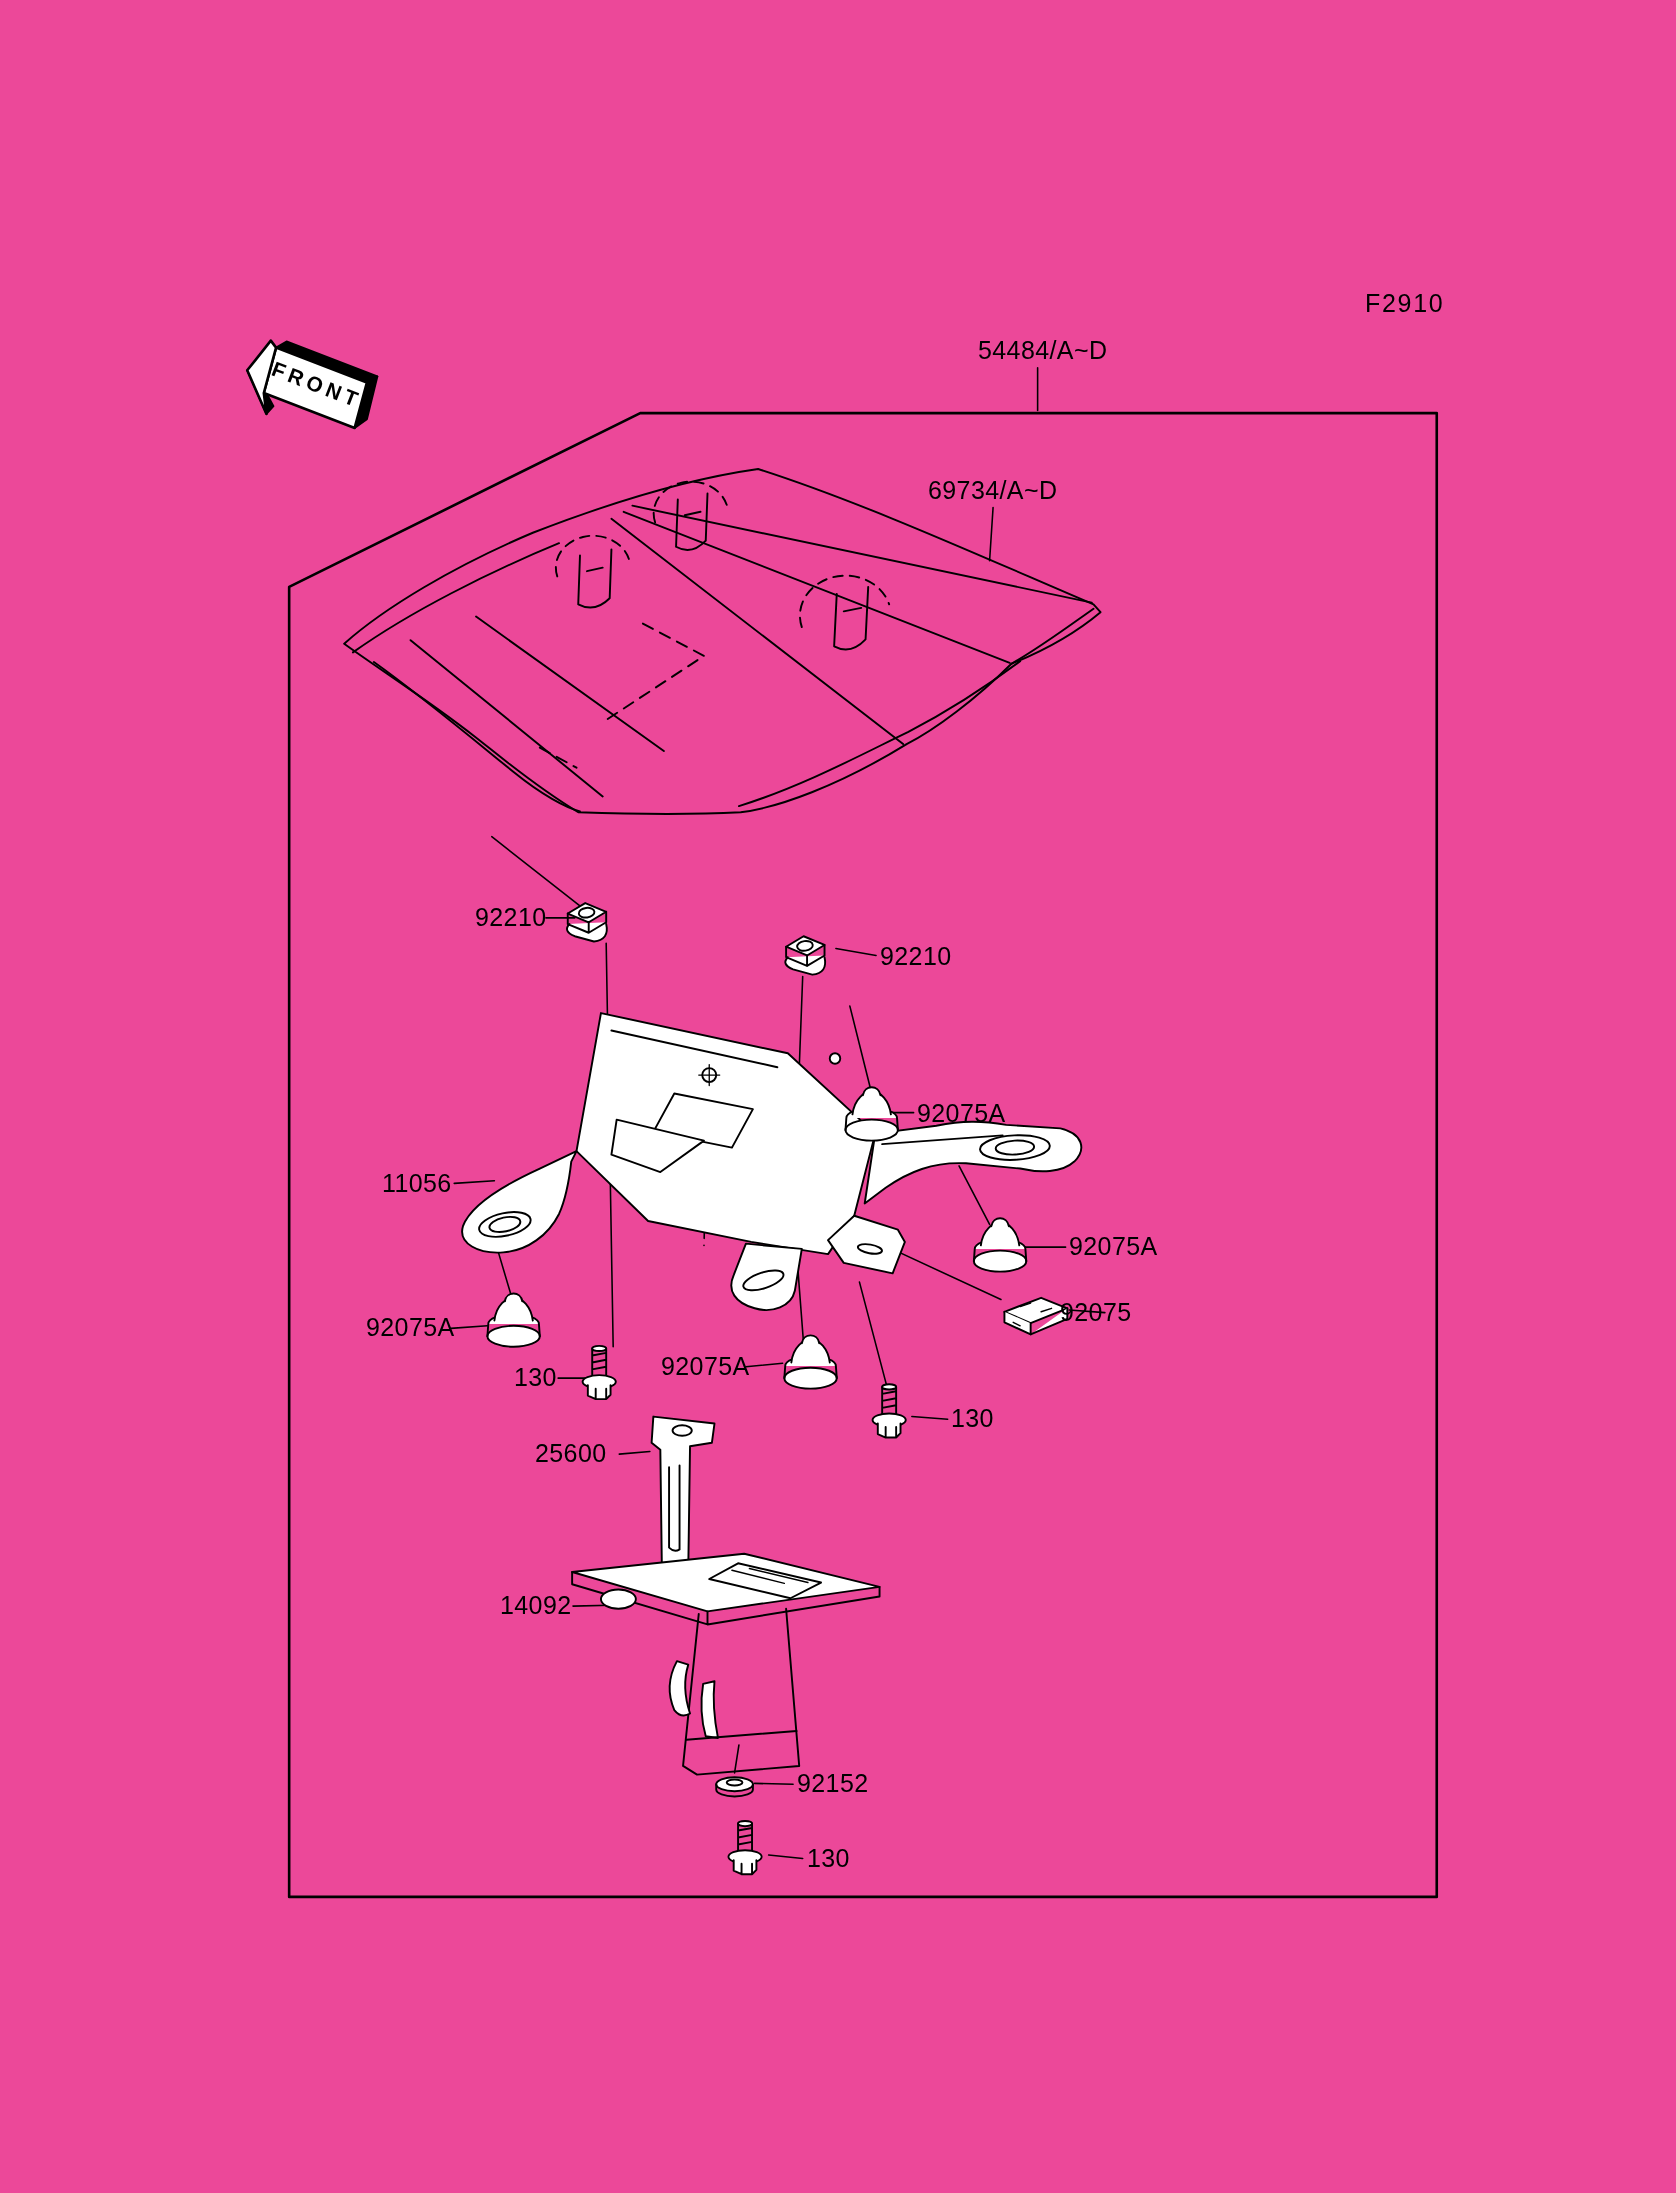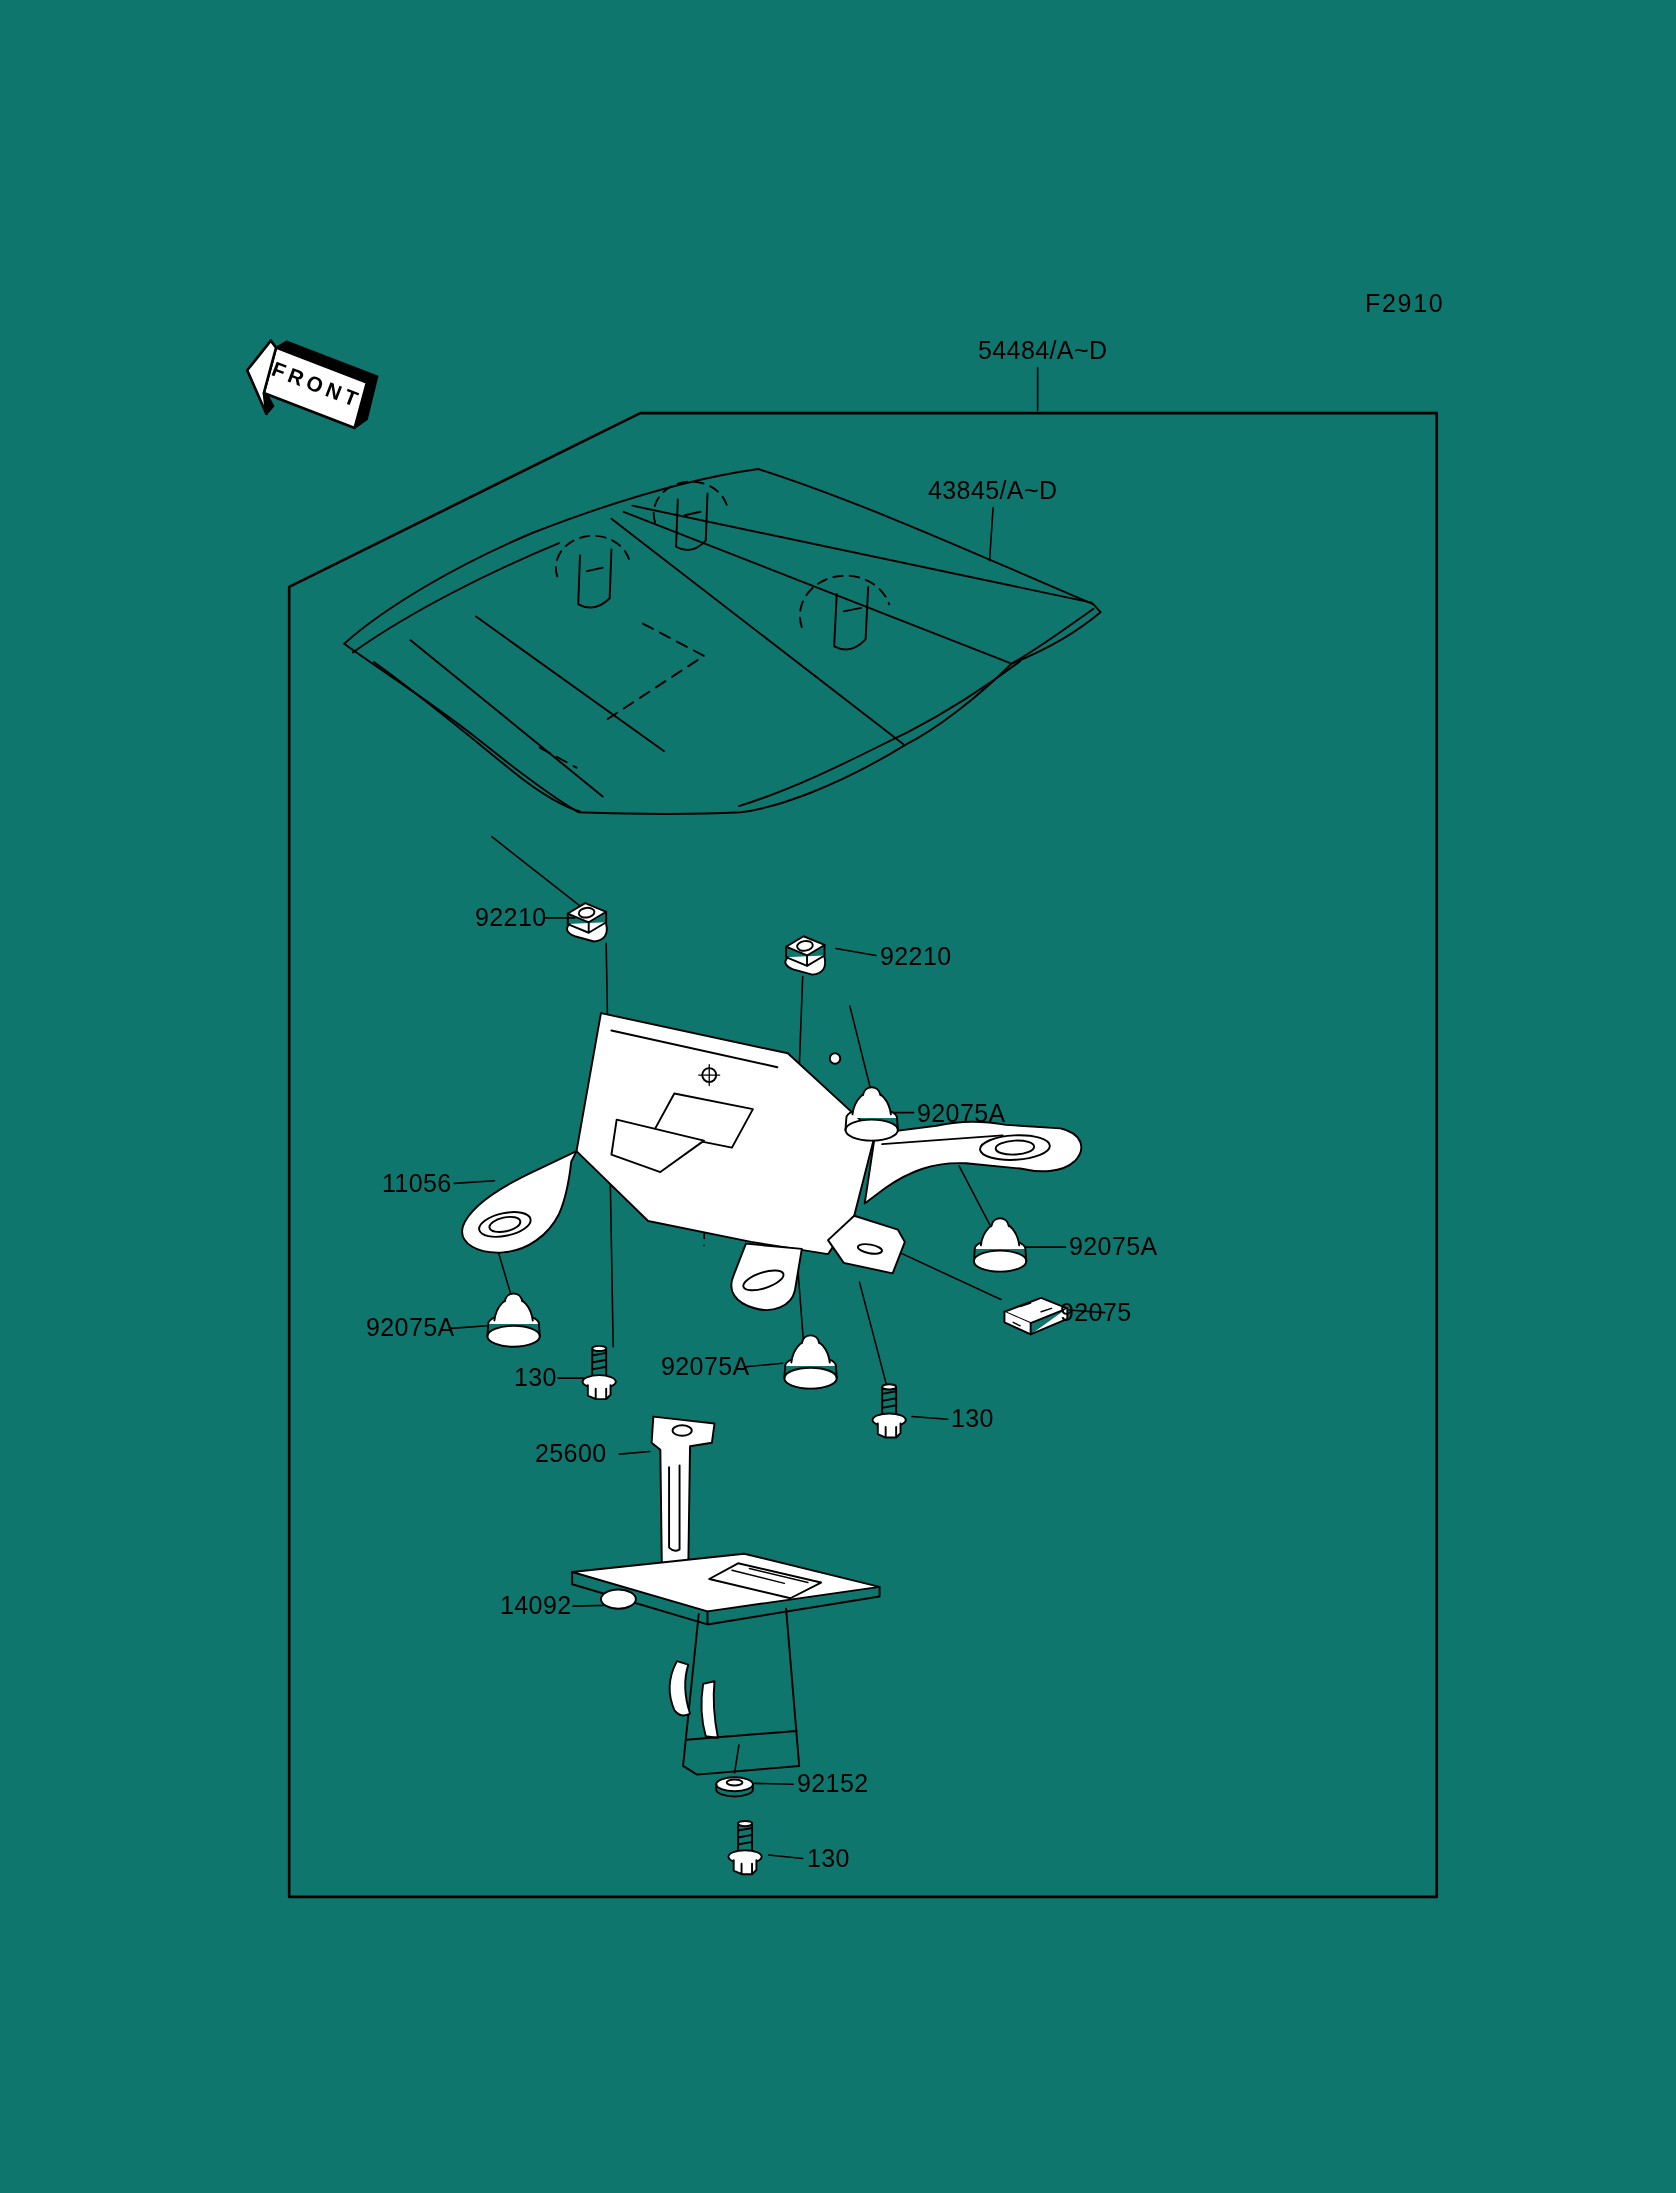--- a/index.html
+++ b/index.html
@@ -1,16 +1,16 @@
 <!DOCTYPE html>
 <html style="font-size:14px"><head>
 <meta charset="utf-8">
 <style>
   html,body{margin:0;padding:0;background:#ffffff;}
-  .page{position:relative;width:1677px;height:2193px;background:#0f766e;overflow:hidden;
+  .page{position:relative;width:1677px;height:2193px;background:#ec4899;overflow:hidden;
         font-family:"Liberation Sans",sans-serif;}
   svg{position:absolute;left:0;top:0;}
   .label{position:absolute;font-size:25px;line-height:1;color:#000;white-space:nowrap;
          letter-spacing:0.4px;font-family:"Liberation Sans",sans-serif;}
   .figcode{letter-spacing:1.7px;}
   .front-text{position:absolute;left:277px;top:357px;width:91px;
               font-size:21px;font-weight:bold;letter-spacing:4.4px;color:#000;
               transform:rotate(21deg);transform-origin:left top;}
 </style>
 </head>
@@ -208,21 +208,21 @@
       <ellipse cx="841" cy="2041" rx="9" ry="3.5"></ellipse>
       <path d="M 820,2043 L 820,2049 A 21,8 0 0 0 862,2049 L 862,2043" fill="none"></path>
     </g>
   </g>
 </svg>
 
 <div class="label figcode" style="left:1365px;top:291px;">F2910</div>
 <div class="front-text">FRONT</div>
 
 <div class="label" style="left:978px;top:338px;">54484/A~D</div>
-<div class="label" style="left:928px;top:478px;">43845/A~D</div>
+<div class="label" style="left:928px;top:478px;">69734/A~D</div>
 <div class="label" style="left:475px;top:905px;">92210</div>
 <div class="label" style="left:880px;top:944px;">92210</div>
 <div class="label" style="left:917px;top:1101px;">92075A</div>
 <div class="label" style="left:382px;top:1171px;">11056</div>
 <div class="label" style="left:1069px;top:1234px;">92075A</div>
 <div class="label" style="left:1060px;top:1300px;">92075</div>
 <div class="label" style="left:366px;top:1315px;">92075A</div>
 <div class="label" style="left:514px;top:1365px;">130</div>
 <div class="label" style="left:661px;top:1354px;">92075A</div>
 <div class="label" style="left:951px;top:1406px;">130</div>

